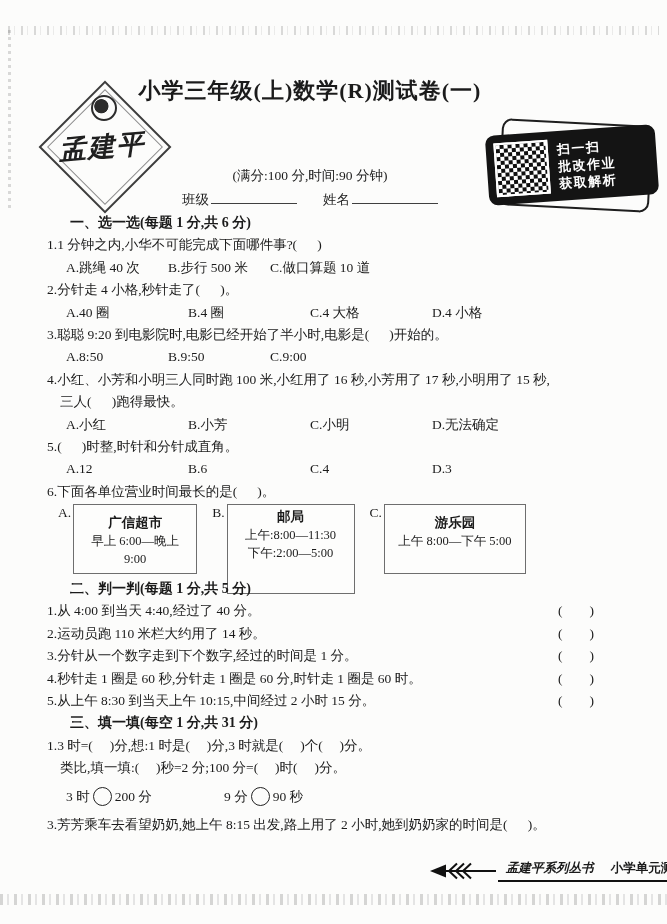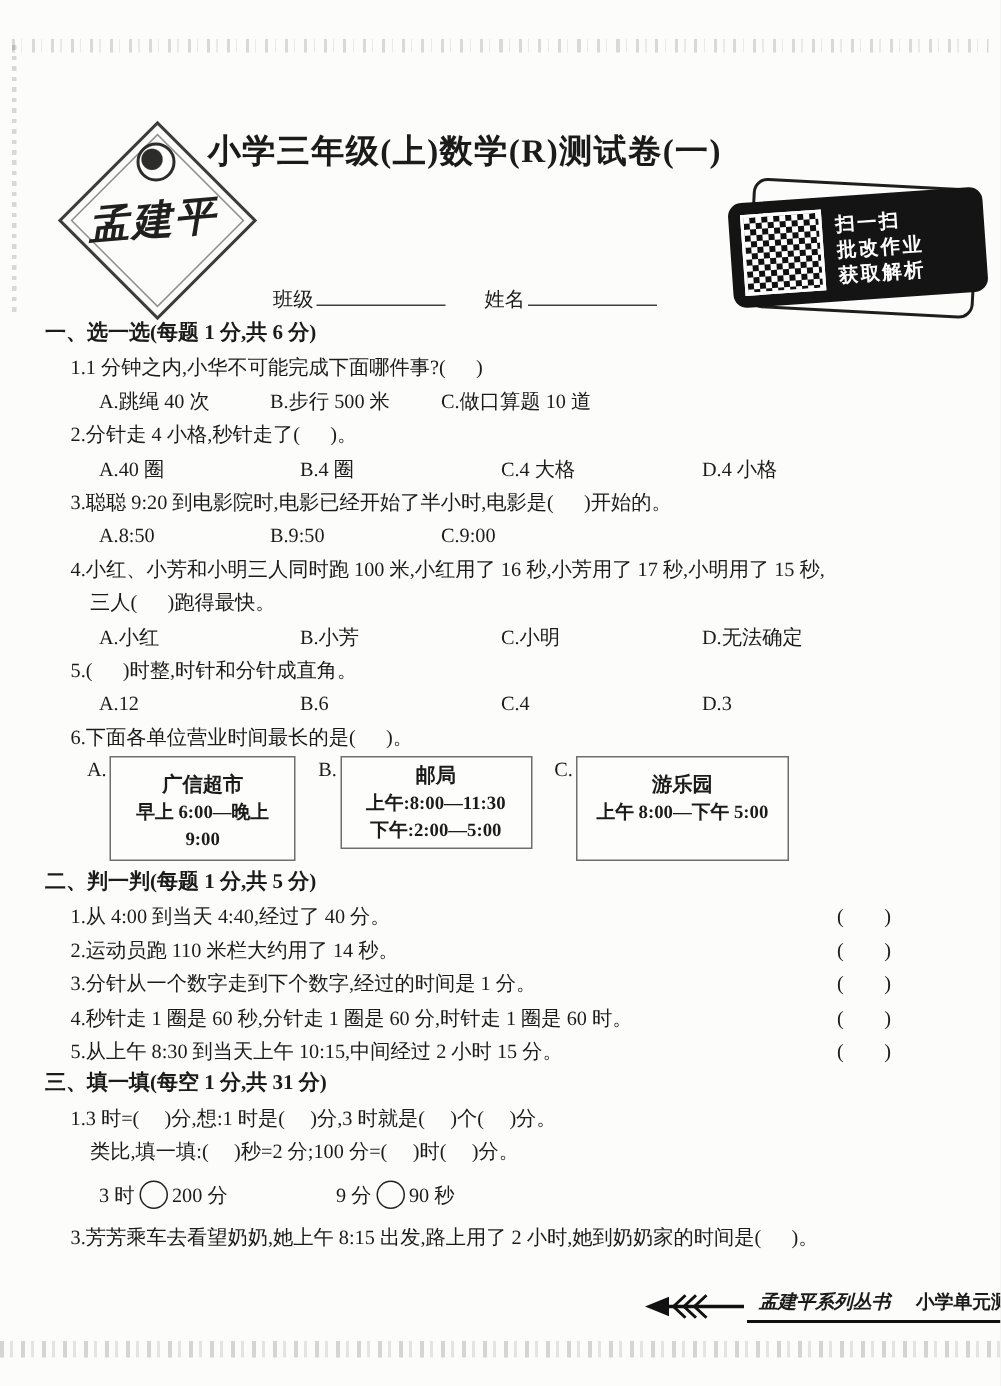--- a/index.html
+++ b/index.html
@@ -23,57 +23,57 @@
     border:2px solid #3c3c3c; transform:rotate(45deg);
     box-shadow:inset 0 0 0 4px #fcfcfb, inset 0 0 0 5px #8f8f8f;}
   .logo .seal{position:absolute; left:51px; top:11px; width:22px; height:22px;
     border:2.5px solid #2c2c2c; border-radius:50%;
     background:radial-gradient(circle at 38% 42%, #2c2c2c 0 36%, transparent 40%);}
   .logo .logo-text{position:absolute; left:10px; top:45px; width:104px; text-align:center;
     font-size:27px; font-weight:bold; font-style:italic; letter-spacing:2px;
     transform:rotate(-5deg); color:#202020;}
   
   .hline{position:absolute; left:0; width:620px; text-align:center; white-space:nowrap;}
-  .title{top:86px; font-size:22px; font-weight:bold; letter-spacing:1px;}
+  .title{top:76px; font-size:22px; font-weight:bold; letter-spacing:1px;}
   .sub1{top:140px; font-size:15px; font-weight:bold;}
   .sub2{top:167px; font-size:13.5px;}
   .idline{top:189px; font-size:13.5px;}
   .blankline{display:inline-block; width:86px; height:14px; border-bottom:1.3px solid #3f3f3f; margin:0 0 0 2px;}
   .idgap{display:inline-block; width:26px;}
   
   .qr-wrap{position:absolute; left:487px; top:121px; width:180px; height:96px;}
   .qr-outline{position:absolute; left:13px; top:1px; width:147px; height:83px;
     border:2px solid #1e1e1e; border-radius:10px; transform:rotate(3deg); background:#fcfcfb;}
   .qr-card{position:absolute; left:0; top:9px; width:170px; height:70px; background:#141414;
     border-radius:9px; transform:rotate(-4deg); display:flex; align-items:center;
     padding:5px 8px; box-sizing:border-box;}
   .qr-code{width:50px; height:50px; flex:none; border:2px solid #fff; margin-right:9px;
     background-color:#fff;
     background-image:repeating-conic-gradient(#101010 0% 25%, #fff 0% 50%);
     background-size:8px 8px;}
   .qr-lines{color:#fff; font-weight:bold; font-size:13px; line-height:17px; letter-spacing:1.5px; white-space:nowrap;}
   
   .content{position:absolute; left:30px; top:212px; width:622px; font-size:13.5px;}
   .ln{height:22.4px; line-height:22.4px; white-space:nowrap;}
-  .sec{font-weight:bold; font-size:14px;}
+  .sec{font-weight:bold; font-size:14px;margin-left:40px;}
   .q{padding-left:17px;}
   .q2l{padding-left:30px;}
-  .opts{padding-left:36px; display:flex;gap:12px;}
+  .opts{padding-left:36px; display:flex;}
   .opts span{display:inline-block; min-width:122px;}
   .opts.narrow span{min-width:102px;}
   
   .boxrow{display:flex; align-items:flex-start; padding-left:28px; height:74px; margin-top:1px;}
   .boxitem{display:flex; margin-right:15px;}
   .boxlabel{margin-right:2px; line-height:16px; padding-top:1px;}
   .bbox{border:1.5px solid #6e6e6e; text-align:center; padding:3px 5px; box-sizing:border-box; background:#fdfdfc;}
   .bbox .btitle{font-weight:bold; font-size:13.5px; line-height:18px; margin-top:6px;}
   .bbox.three .btitle{margin-top:0;}
-  .bbox .bline{font-size:12.5px; line-height:18px;font-weight:bold;}
+  .bbox .bline{font-size:12.5px; line-height:18px;}
   .bbox.wA{width:124px; height:70px;}
-  .bbox.wB{width:128px; height:62px;}
+  .bbox.wB{width:128px; height:90px;}
   .bbox.wC{width:142px; height:70px;}
   
   .judge{display:flex; padding-left:17px; padding-right:58px;}
   .judge .jt{flex:1;}
   .judge .ja{flex:none;}
   
   .cmp{display:flex; align-items:center; height:34px; padding-left:36px;}
   .cmp-item{display:inline-flex; align-items:center;}
   .cmp-item:nth-child(1){width:158px;}
   .cmp-item:nth-child(2){width:212px;}
@@ -96,20 +96,21 @@
   <div class="noise noise-left"></div>
   <div class="noise noise-bottom"></div>
 
   <div class="logo">
     <div class="diamond"></div>
     <div class="seal"></div>
     <div class="logo-text">孟建平</div>
   </div>
 
   <div class="hline title">小学三年级(上)数学(R)测试卷(一)</div>
+  <div class="hline sub2">(满分:100 分,时间:90 分钟)</div>
   <div class="hline idline">
     <span>班级</span><span class="blankline"></span><span class="idgap"></span><span>姓名</span><span class="blankline"></span>
   </div>
 
   <div class="qr-wrap">
     <div class="qr-outline"></div>
     <div class="qr-card">
       <div class="qr-code"></div>
       <div class="qr-lines">
         <div>扫一扫</div>

